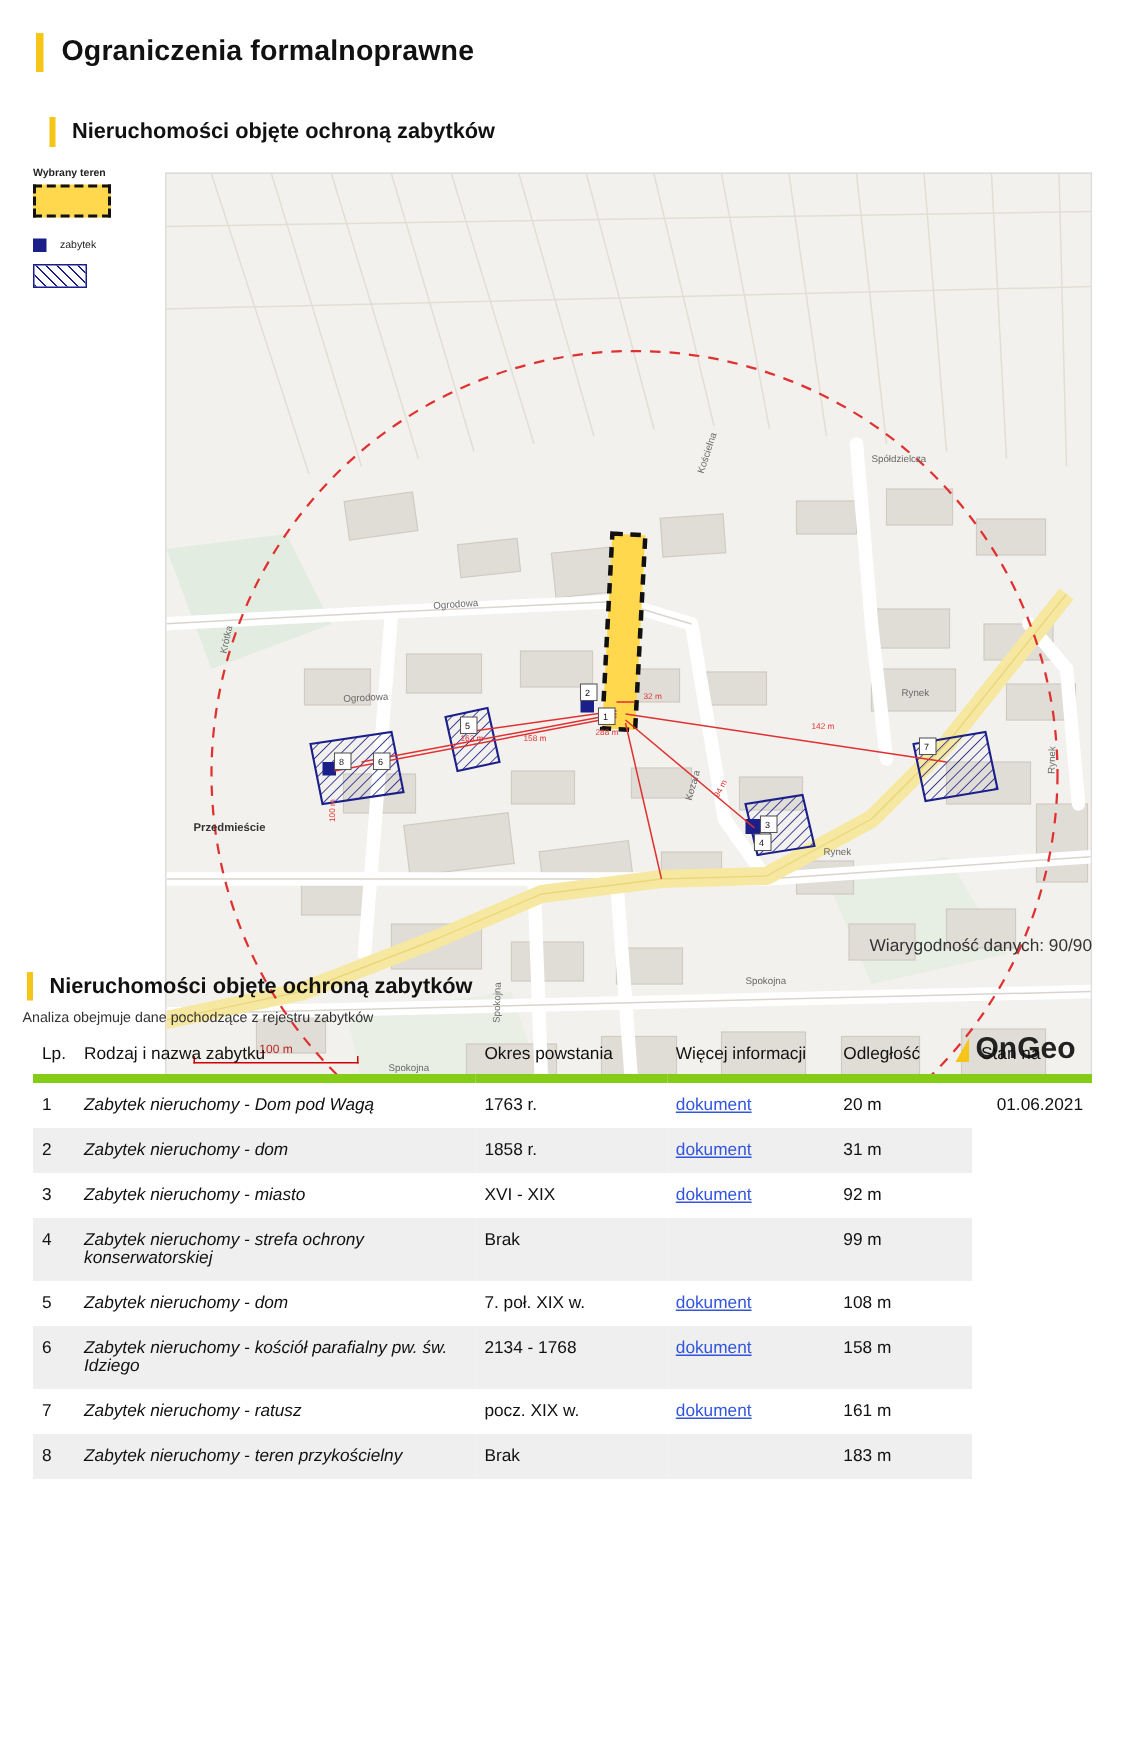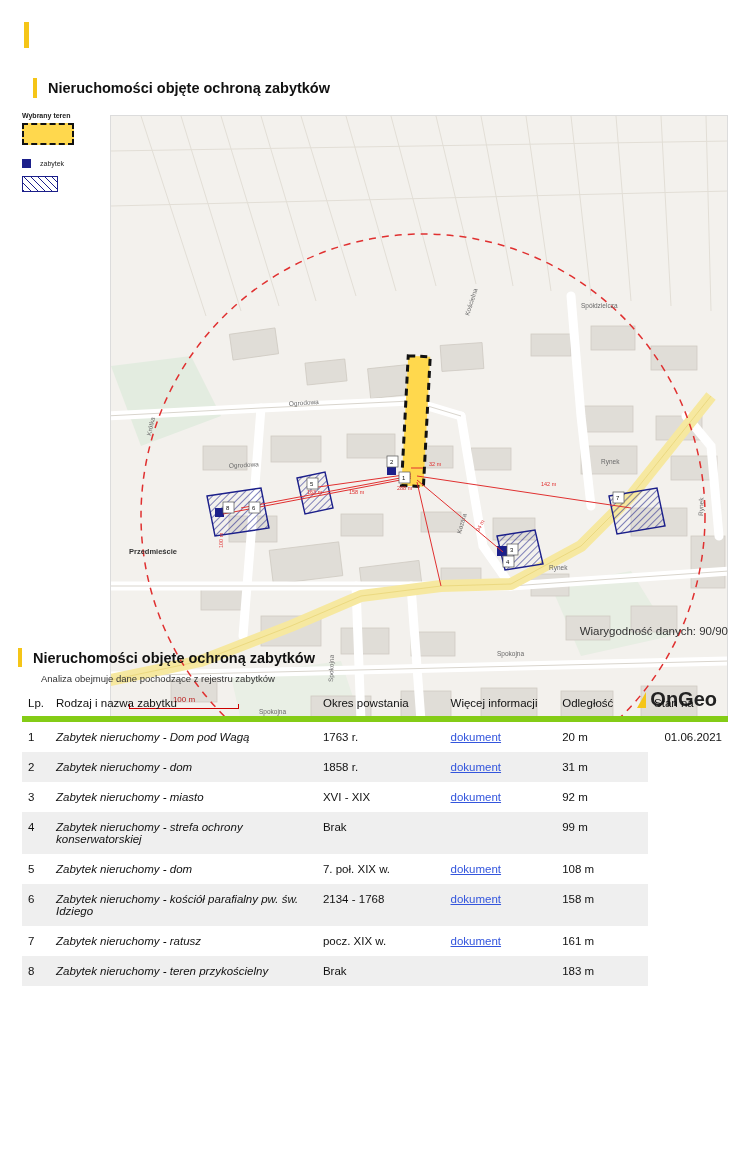--- a/index.html
+++ b/index.html
@@ -157,21 +157,21 @@
     display: flex;
     align-items: center;
     margin: 0 0 0 18px;
     position: absolute;
     top: 648px;
   }
   .table-head .section-bar { height: 19px; }
   .analysis-note {
     position: absolute;
     top: 673px;
-    left: 41px;
+    left: 15px;
     font-size: 9.5px;
     color: #333;
   }
 
   table.zabytki {
     position: absolute;
     top: 692px;
     left: 22px;
     width: 706px;
     border-collapse: collapse;
@@ -210,20 +210,21 @@
   }
   .stan-value { font-size: 11.5px; text-align: center; }
 </style>
 </head>
 <body>
 
 <div class="page">
 
   <div class="page-title-row">
     <div class="title-bar"></div>
+    <div class="page-title">Ograniczenia formalnoprawne</div>
   </div>
 
   <div class="section-head">
     <div class="section-bar"></div>
     <div class="section-title">Nieruchomości objęte ochroną zabytków</div>
   </div>
 
   <div class="map-wrap">
 
     <div class="legend">

